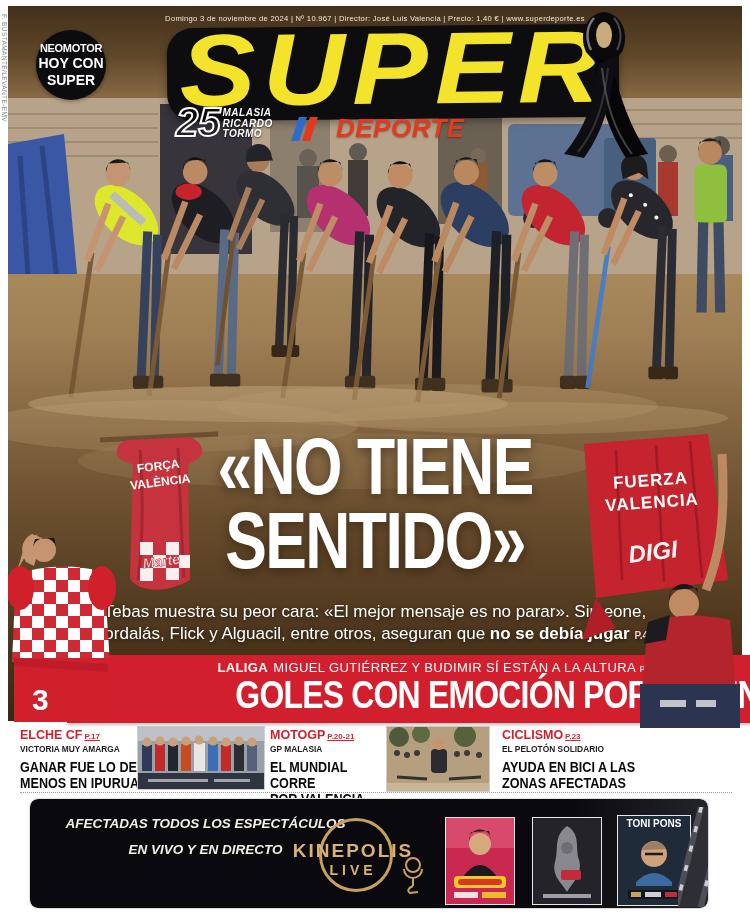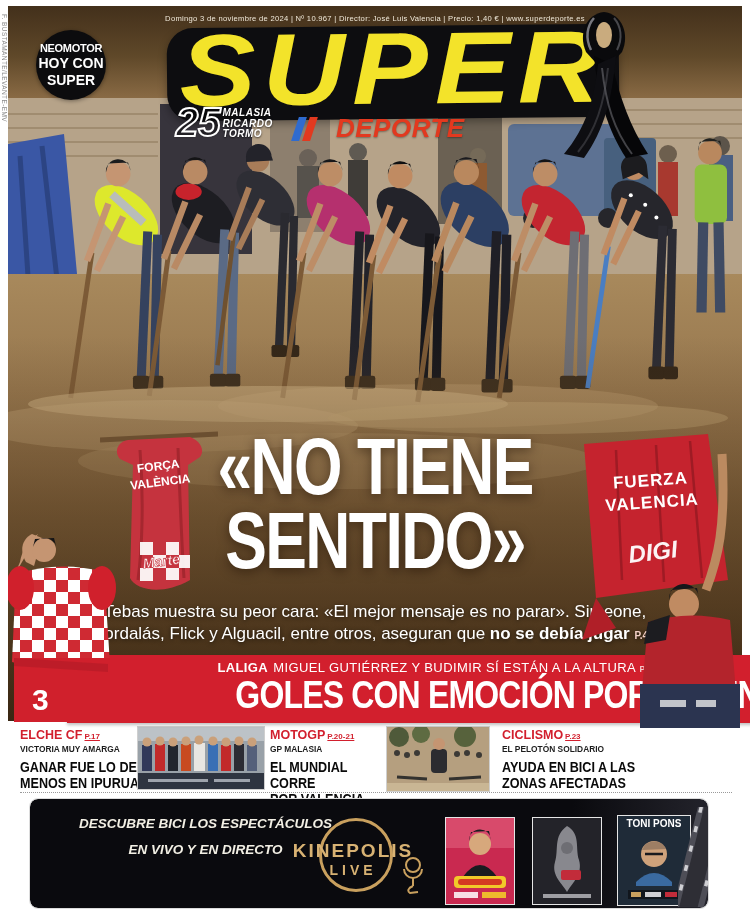--- a/index.html
+++ b/index.html
@@ -466,21 +466,21 @@
       <div class="thead">AYUDA EN BICI A LAS
 ZONAS AFECTADAS</div>
     </div>
 
   </div>
 
   <div class="dotline"></div>
 
   <div class="ad">
     <div class="ad-text">
-      <div>DESCUBRE BICI LOS ESPECTÁCULOS</div>
+      <div>AFECTADAS TODOS LOS ESPECTÁCULOS</div>
       <div>EN VIVO Y EN DIRECTO</div>
     </div>
     <div class="kring"></div>
     <div class="kword">KINEPOLIS</div>
     <div class="klive">LIVE</div>
     <svg class="kmic" width="26" height="38" viewBox="0 0 26 38">
       <circle cx="13" cy="9" r="7" fill="none" stroke="#c9a05e" stroke-width="2"></circle>
       <path d="M4,10 A9,9 0 0 0 22,10" fill="none" stroke="#c9a05e" stroke-width="2" transform="translate(0,3)"></path>
       <line x1="13" y1="22" x2="13" y2="30" stroke="#c9a05e" stroke-width="2"></line>
       <path d="M13,30 C8,32 7,35 10,37 L18,36" fill="none" stroke="#c9a05e" stroke-width="2"></path>

